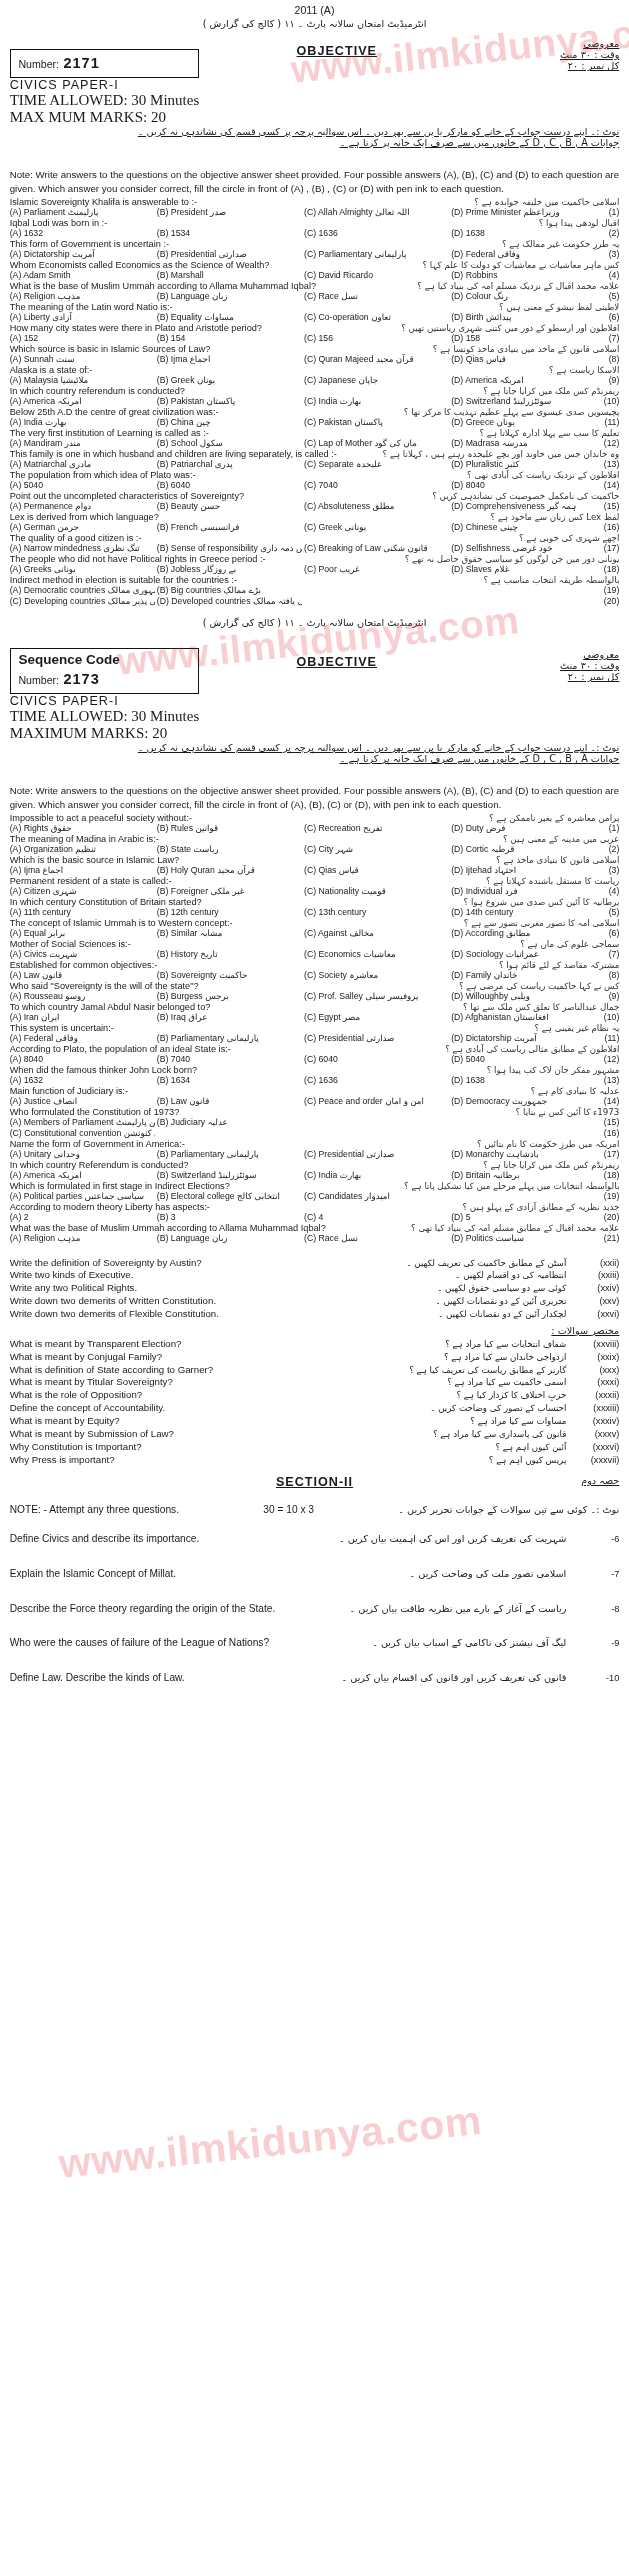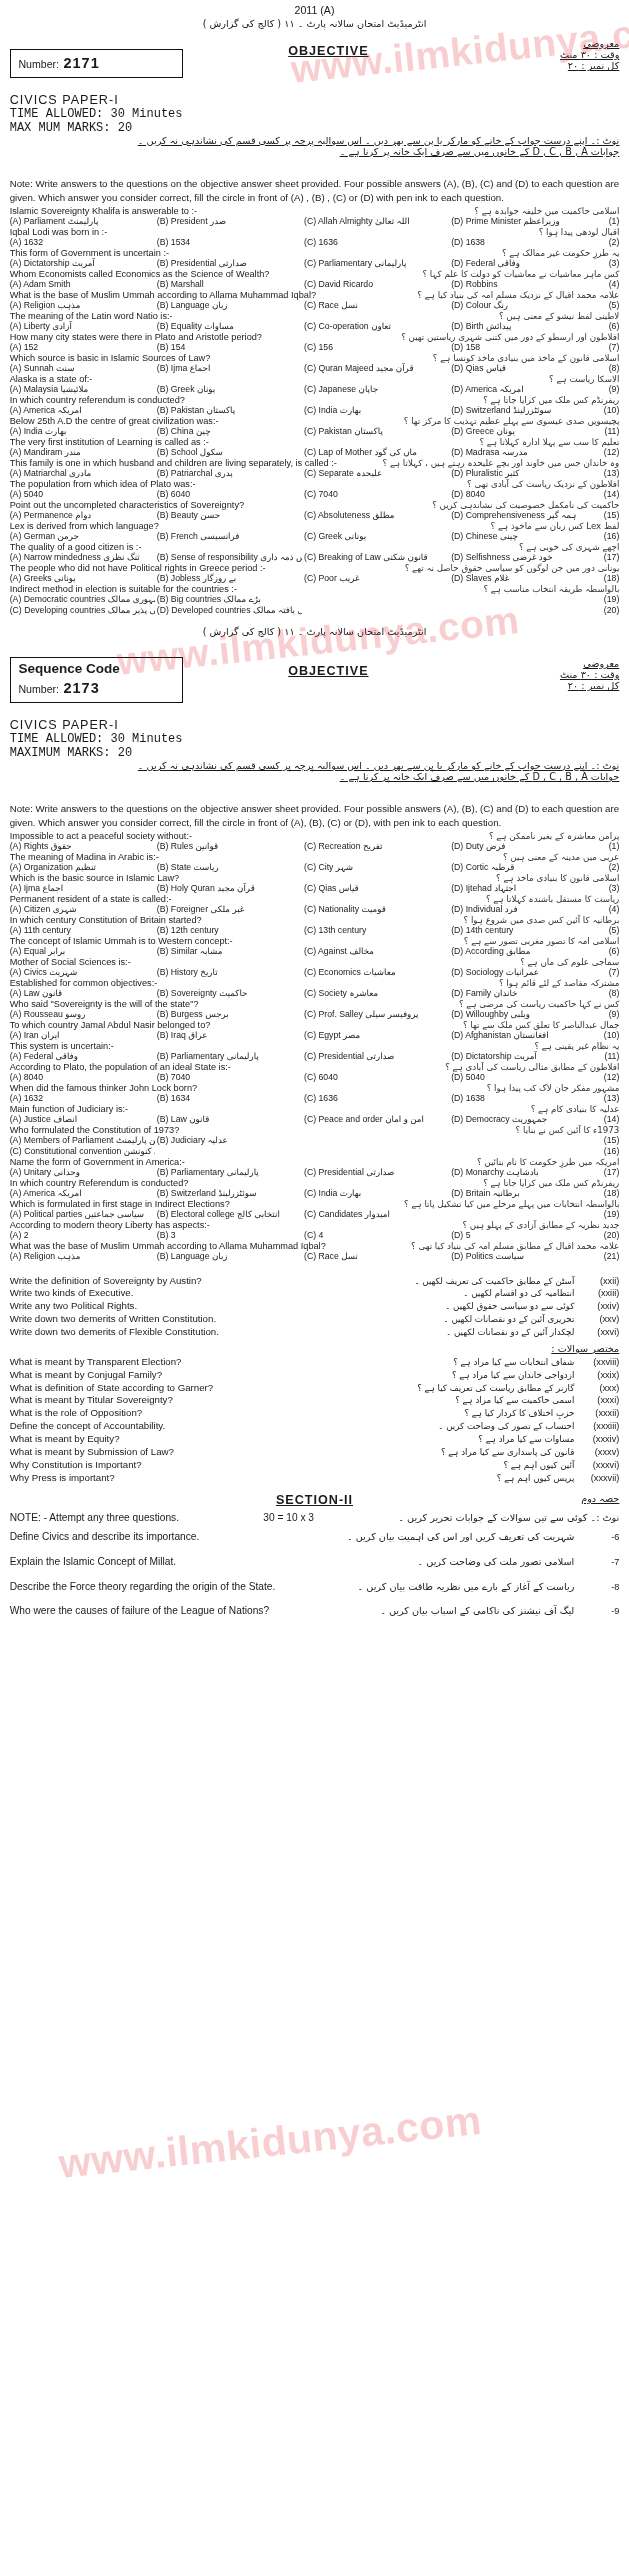--- a/index.html
+++ b/index.html
@@ -54,30 +54,30 @@
     line-height: 1.25;
     margin-top: 20px;
   }
   .seq-box .lbl { font-size: 10.6px; }
   .seq-box .num { font-size: 14.5px; font-weight: bold; letter-spacing: 1px; }
   .seq-box .numline { font-size: 13.5px; font-weight: bold; }
   .subj {
     font-family: "Liberation Sans", sans-serif;
     font-size: 12.6px;
     letter-spacing: 1px;
-    margin-top: 15px;
+    margin-top: 0;
   }
   .objective {
     font-family: "Liberation Sans", sans-serif;
     font-size: 12.6px;
     font-weight: bold;
     text-decoration: underline;
     letter-spacing: 1px;
   }
-  .timealw { font-size: 12px; font-family: Liberation Mono, monospace; }
+  .timealw { font-size: 15px; font-family: Liberation Serif, serif; }
   .urdu-r { text-align: right; font-family: "DejaVu Sans", sans-serif; font-size: 9.7px; direction: rtl; text-decoration: underline; }
   .urdu-c { text-align: center; font-family: "DejaVu Sans", sans-serif; font-size: 9.7px; direction: rtl; }
   .urdu-sm { font-family: "DejaVu Sans", sans-serif; font-size: 8.7px; direction: rtl; }
 
   .note {
     font-size: 9.7px;
     font-family: "Liberation Sans", sans-serif;
     line-height: 1.45;
     margin-top: 20px;
   }
@@ -97,29 +97,29 @@
     font-family: "Liberation Sans", sans-serif;
     font-weight: bold;
     font-size: 12.6px;
     text-decoration: underline;
     letter-spacing: 1px;
     margin-top: 9.7px;
   }
   .desc-row {
     display:flex; justify-content: space-between; align-items: baseline;
     font-size: 10.2px; font-family: "Liberation Sans", sans-serif;
-    margin-top: 8px;
+    margin-top: 18px;
   }
   .desc-row .ur { font-family:"DejaVu Sans", sans-serif; font-size: 9.7px; direction: rtl; }
   .short-row {
     display:flex; justify-content: space-between; align-items: baseline;
     font-size: 9.7px; font-family: "Liberation Sans", sans-serif;
     margin-top: 1.9px;
   }
-  .rn { font-size: 9.2px; width: 45px; text-align:right; flex:none; }
+  .rn { font-size: 9.2px; width: 53px; text-align:right; flex:none; }
   .sp6 { height: 5.8px; }
   .sp12 { height: 11.6px; }
 </style>
 </head>
 <body>
 
 <div class="page">
 
   <div class="wm wm1">www.ilmkidunya.com</div>
   <div class="wm wm2">www.ilmkidunya.com</div>
@@ -882,16 +882,22 @@
       <span class="rn">-8</span>
     </div>
     <div class="sp6"></div>
     <div class="desc-row">
       <span>Who were the causes of failure of the League of Nations?</span>
       <span style="flex:1"></span>
       <span class="ur">لیگ آف نیشنز کی ناکامی کے اسباب بیان کریں ۔</span>
       <span class="rn">-9</span>
     </div>
     <div class="sp6"></div>
+    <div class="desc-row">
+      <span>Define Law.  Describe the kinds of Law.</span>
+      <span style="flex:1"></span>
+      <span class="ur">قانون کی تعریف کریں اور قانون کی اقسام بیان کریں ۔</span>
+      <span class="rn">-10</span>
+    </div>
   </div>
 
 </div>
 
 
 </body></html>

